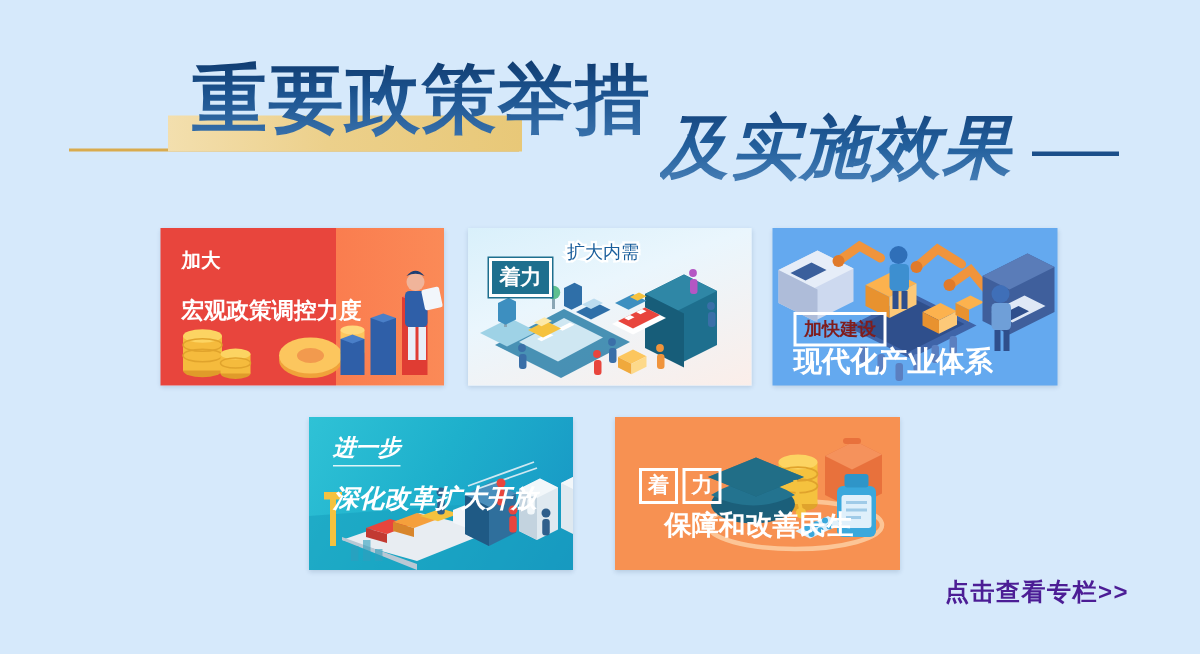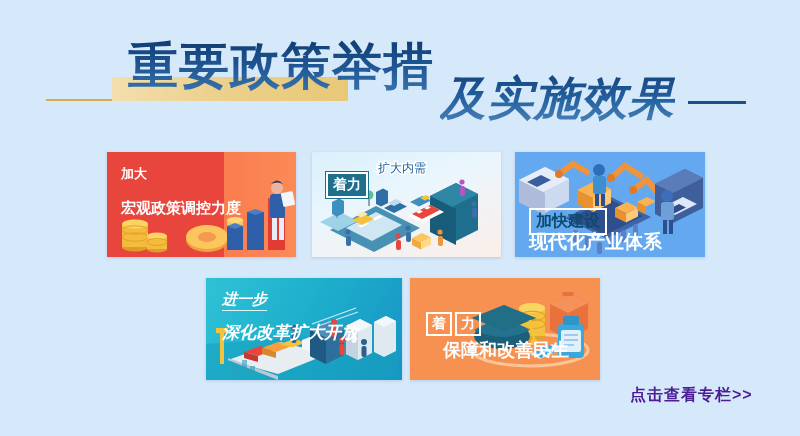--- a/index.html
+++ b/index.html
@@ -77,26 +77,26 @@
     position:absolute;z-index:7;left:66px;top:8px;
     font-size:12px;font-weight:normal;color:#1b5f9c;
     -webkit-text-stroke:3px #fff;paint-order:stroke fill;
   }
 
   
   #card3{left:515px;top:152px;width:190px;height:105px;background:#64a9ef;}
   #card3 .boxcap{
     position:absolute;z-index:7;left:14px;top:56px;
     border:2px solid #fff;padding:1px 5px;
-    font-size:16px;font-weight:bold;color:#0c4a6e;
+    font-size:12px;font-weight:bold;color:#7f1d1d;
   }
   #card3 .cap2{position:absolute;z-index:7;left:14px;top:79px;font-size:19px;}
 
   
-  #card4{left:206px;top:278px;width:196px;height:102px;
+  #card4{left:206px;top:278px;width:176px;height:102px;
     background:linear-gradient(120deg,#2fc2d6 0%,#1eb0cc 45%,#1794c4 100%);}
   #card4 .caption{left:16px;top:12px;}
   #card4 .cap1{font-size:15px;font-style:italic;border-bottom:1px solid rgba(255,255,255,.85);display:inline-block;padding-bottom:2px;}
   #card4 .cap2{font-size:17px;font-style:italic;margin-top:12px;}
 
   
   #card5{left:410px;top:278px;width:190px;height:102px;background:#f79152;}
   #card5 .badges{position:absolute;z-index:7;left:16px;top:34px;display:flex;gap:3px;}
   #card5 .bx{border:2px solid #fff;color:#fff;font-weight:bold;font-size:14px;padding:1px 4px;}
   #card5 .cap2{position:absolute;z-index:7;left:14px;top:62px;font-size:18px;margin-left:19px;}

